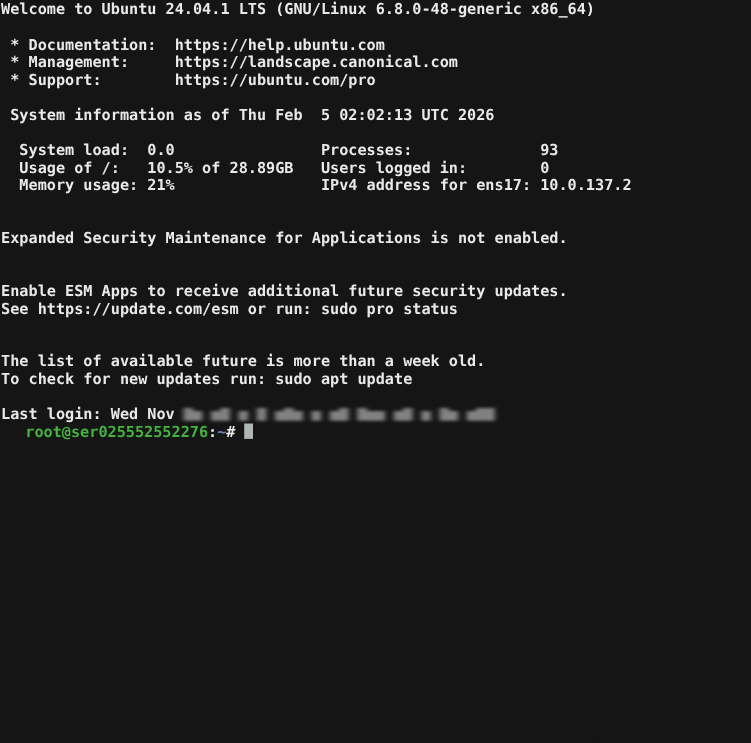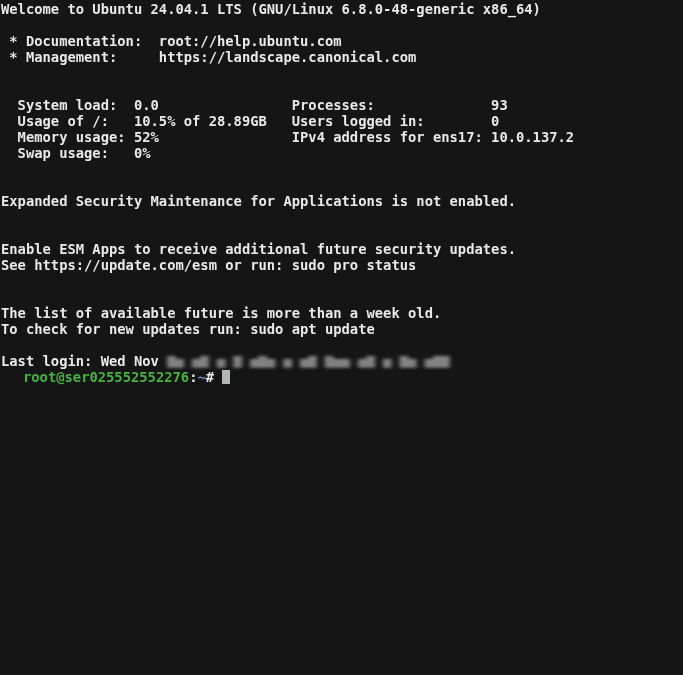--- a/index.html
+++ b/index.html
@@ -54,28 +54,29 @@
     background: var(--cursor-gray, #b0b5b5);
     vertical-align: -2px;
   }
 </style>
 </head>
 <body>
 
 <div class="screen">
   <div class="line">Welcome to Ubuntu 24.04.1 LTS (GNU/Linux 6.8.0-48-generic x86_64)</div>
   <div class="line"></div>
-  <div class="line"> * Documentation:  root://help.ubuntu.com</div>
+  <div class="line"> * Documentation:  https://help.ubuntu.com</div>
   <div class="line"> * Management:     https://landscape.canonical.com</div>
+  <div class="line"> * Support:        https://ubuntu.com/pro</div>
   <div class="line"></div>
+  <div class="line"> System information as of Thu Feb  5 02:02:13 UTC 2026</div>
   <div class="line"></div>
   <div class="line">  System load:  0.0                Processes:              93</div>
   <div class="line">  Usage of /:   10.5% of 28.89GB   Users logged in:        0</div>
-  <div class="line">  Memory usage: 52%                IPv4 address for ens17: 10.0.137.2</div>
-  <div class="line">  Swap usage:   0%</div>
+  <div class="line">  Memory usage: 21%                IPv4 address for ens17: 10.0.137.2</div>
   <div class="line"></div>
   <div class="line"></div>
   <div class="line">Expanded Security Maintenance for Applications is not enabled.</div>
   <div class="line"></div>
   <div class="line"></div>
   <div class="line">Enable ESM Apps to receive additional future security updates.</div>
   <div class="line">See https://update.com/esm or run: sudo pro status</div>
   <div class="line"></div>
   <div class="line"></div>
   <div class="line">The list of available future is more than a week old.</div>

